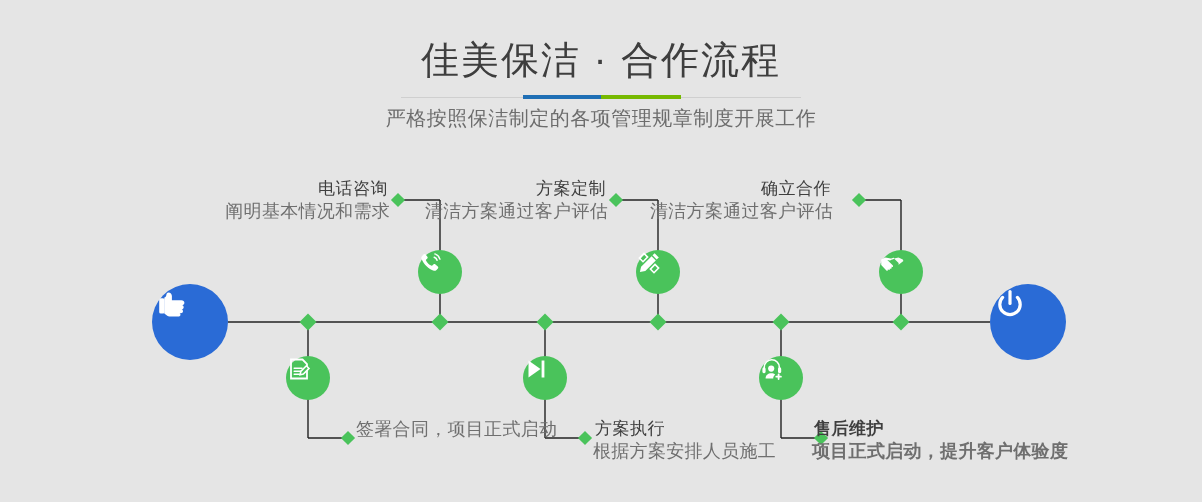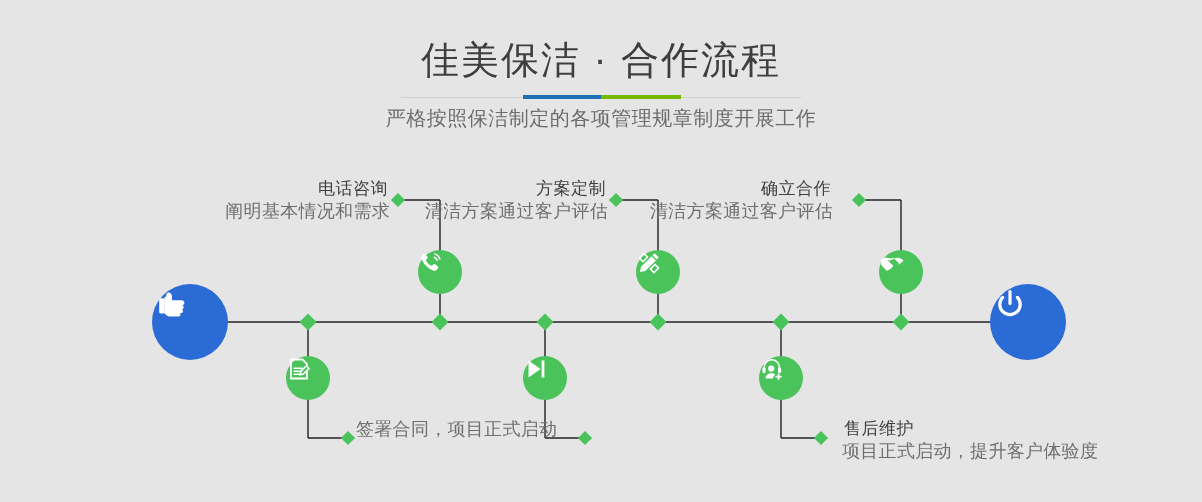--- a/index.html
+++ b/index.html
@@ -301,35 +301,39 @@
     </div>
 
     <div class="node-icon green" style="left:545px; top:228px;">
       <span>
         <svg width="26" height="26" viewBox="0 0 26 26">
           <path fill="#ffffff" d="M5.5 4.5L17.5 13 5.5 21.5z"></path>
           <rect fill="#ffffff" x="18.6" y="4.5" width="2.8" height="17"></rect>
         </svg>
       </span>
     </div>
+    <div class="lbl align-left" style="left:593px; top:268px;">
+      <div class="lbl-title">方案执行</div>
+      <div class="lbl-desc">根据方案安排人员施工</div>
+    </div>
 
     <div class="node-icon green" style="left:781px; top:228px;">
       <span>
         <svg width="26" height="26" viewBox="0 0 26 26">
           <path fill="none" stroke="#ffffff" stroke-width="1.6" stroke-linecap="round" d="M5.2 13.2v-1.8a7.6 7.6 0 0 1 15.2 0v1.8"></path>
           <rect fill="#ffffff" x="3.4" y="11.6" width="3.2" height="5.6" rx="1.4"></rect>
           <rect fill="#ffffff" x="19" y="11.6" width="3.2" height="5.6" rx="1.4"></rect>
           <circle fill="#ffffff" cx="12.2" cy="12.6" r="3.1"></circle>
           <path fill="#ffffff" d="M6.6 22.4c0-3.1 2.5-5.1 5.6-5.1 1.6 0 3 .5 4 1.4-1 .6-1.7 1.6-1.9 2.8-.1.4-.1.6 0 .9z"></path>
           <g stroke="#ffffff" stroke-width="1.8" stroke-linecap="round">
             <line x1="19.6" y1="18.4" x2="19.6" y2="23"></line>
             <line x1="17.3" y1="20.7" x2="21.9" y2="20.7"></line>
           </g>
         </svg>
       </span>
     </div>
-    <div class="lbl align-left" style="left:842px; top:268px;">
+    <div class="lbl align-left" style="left:812px; top:268px;font-weight:bold;">
       <div class="lbl-title">售后维护</div>
       <div class="lbl-desc">项目正式启动，提升客户体验度</div>
     </div>
 
   </div>
 </div>
 
 </body></html>

